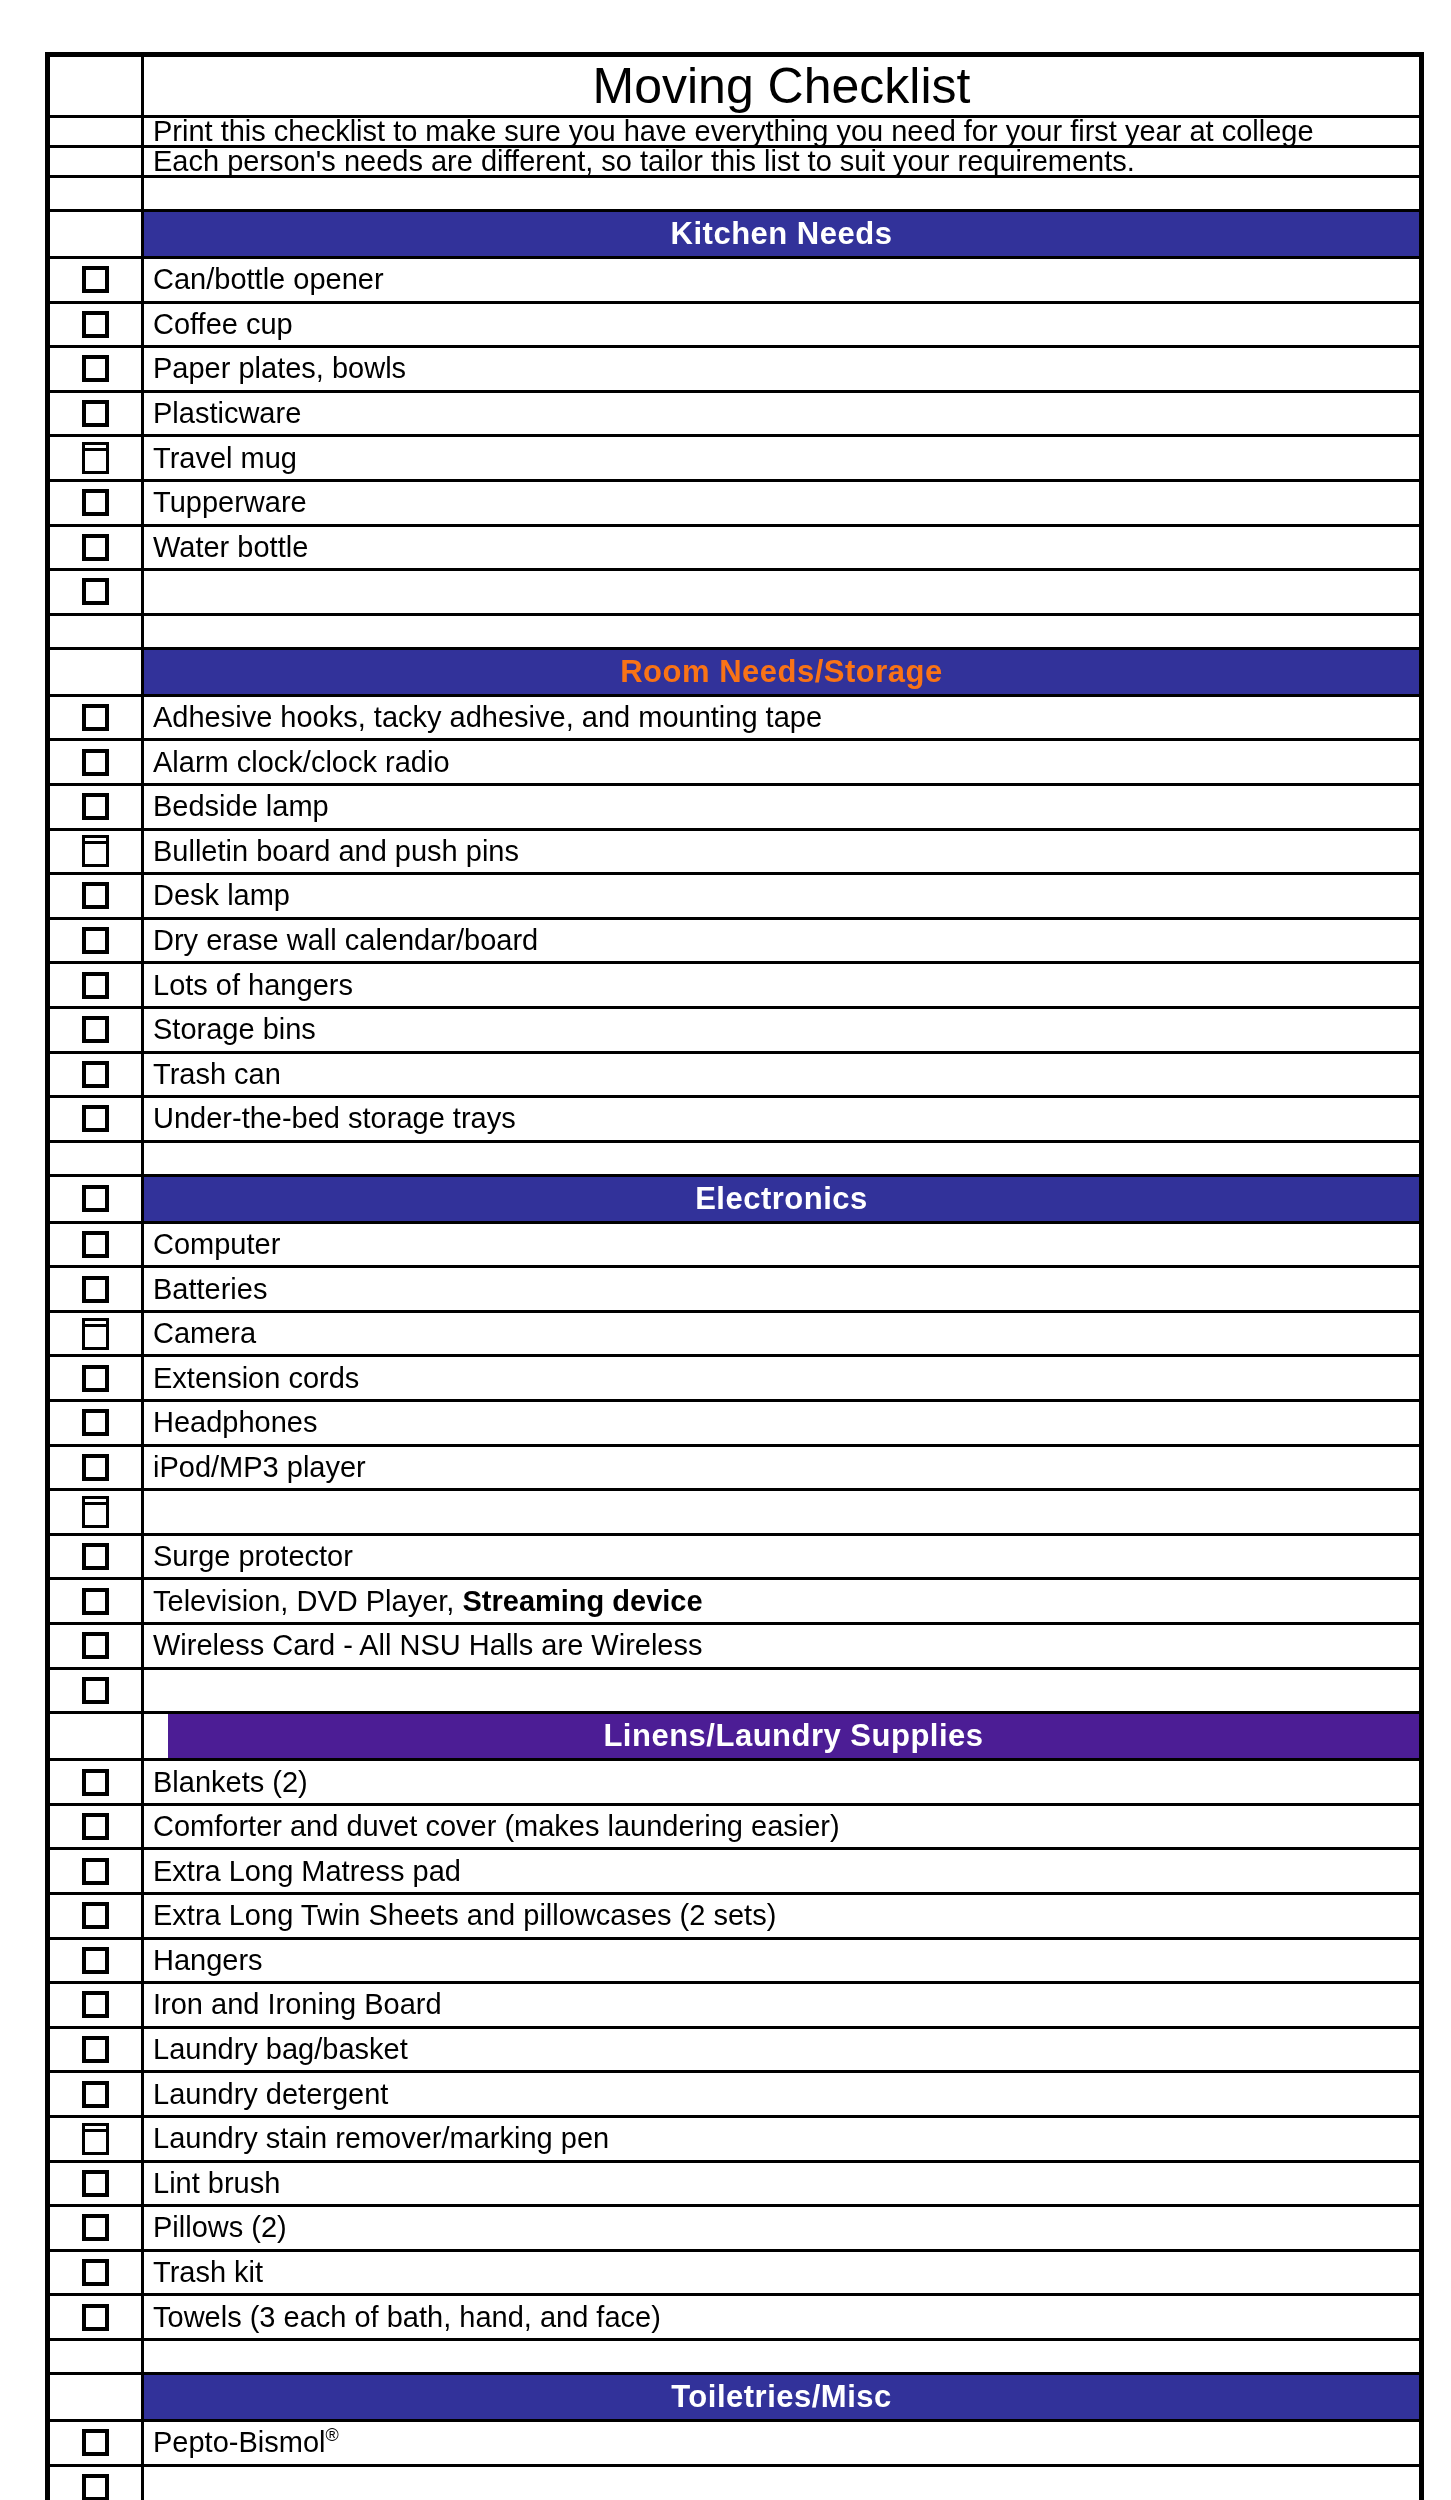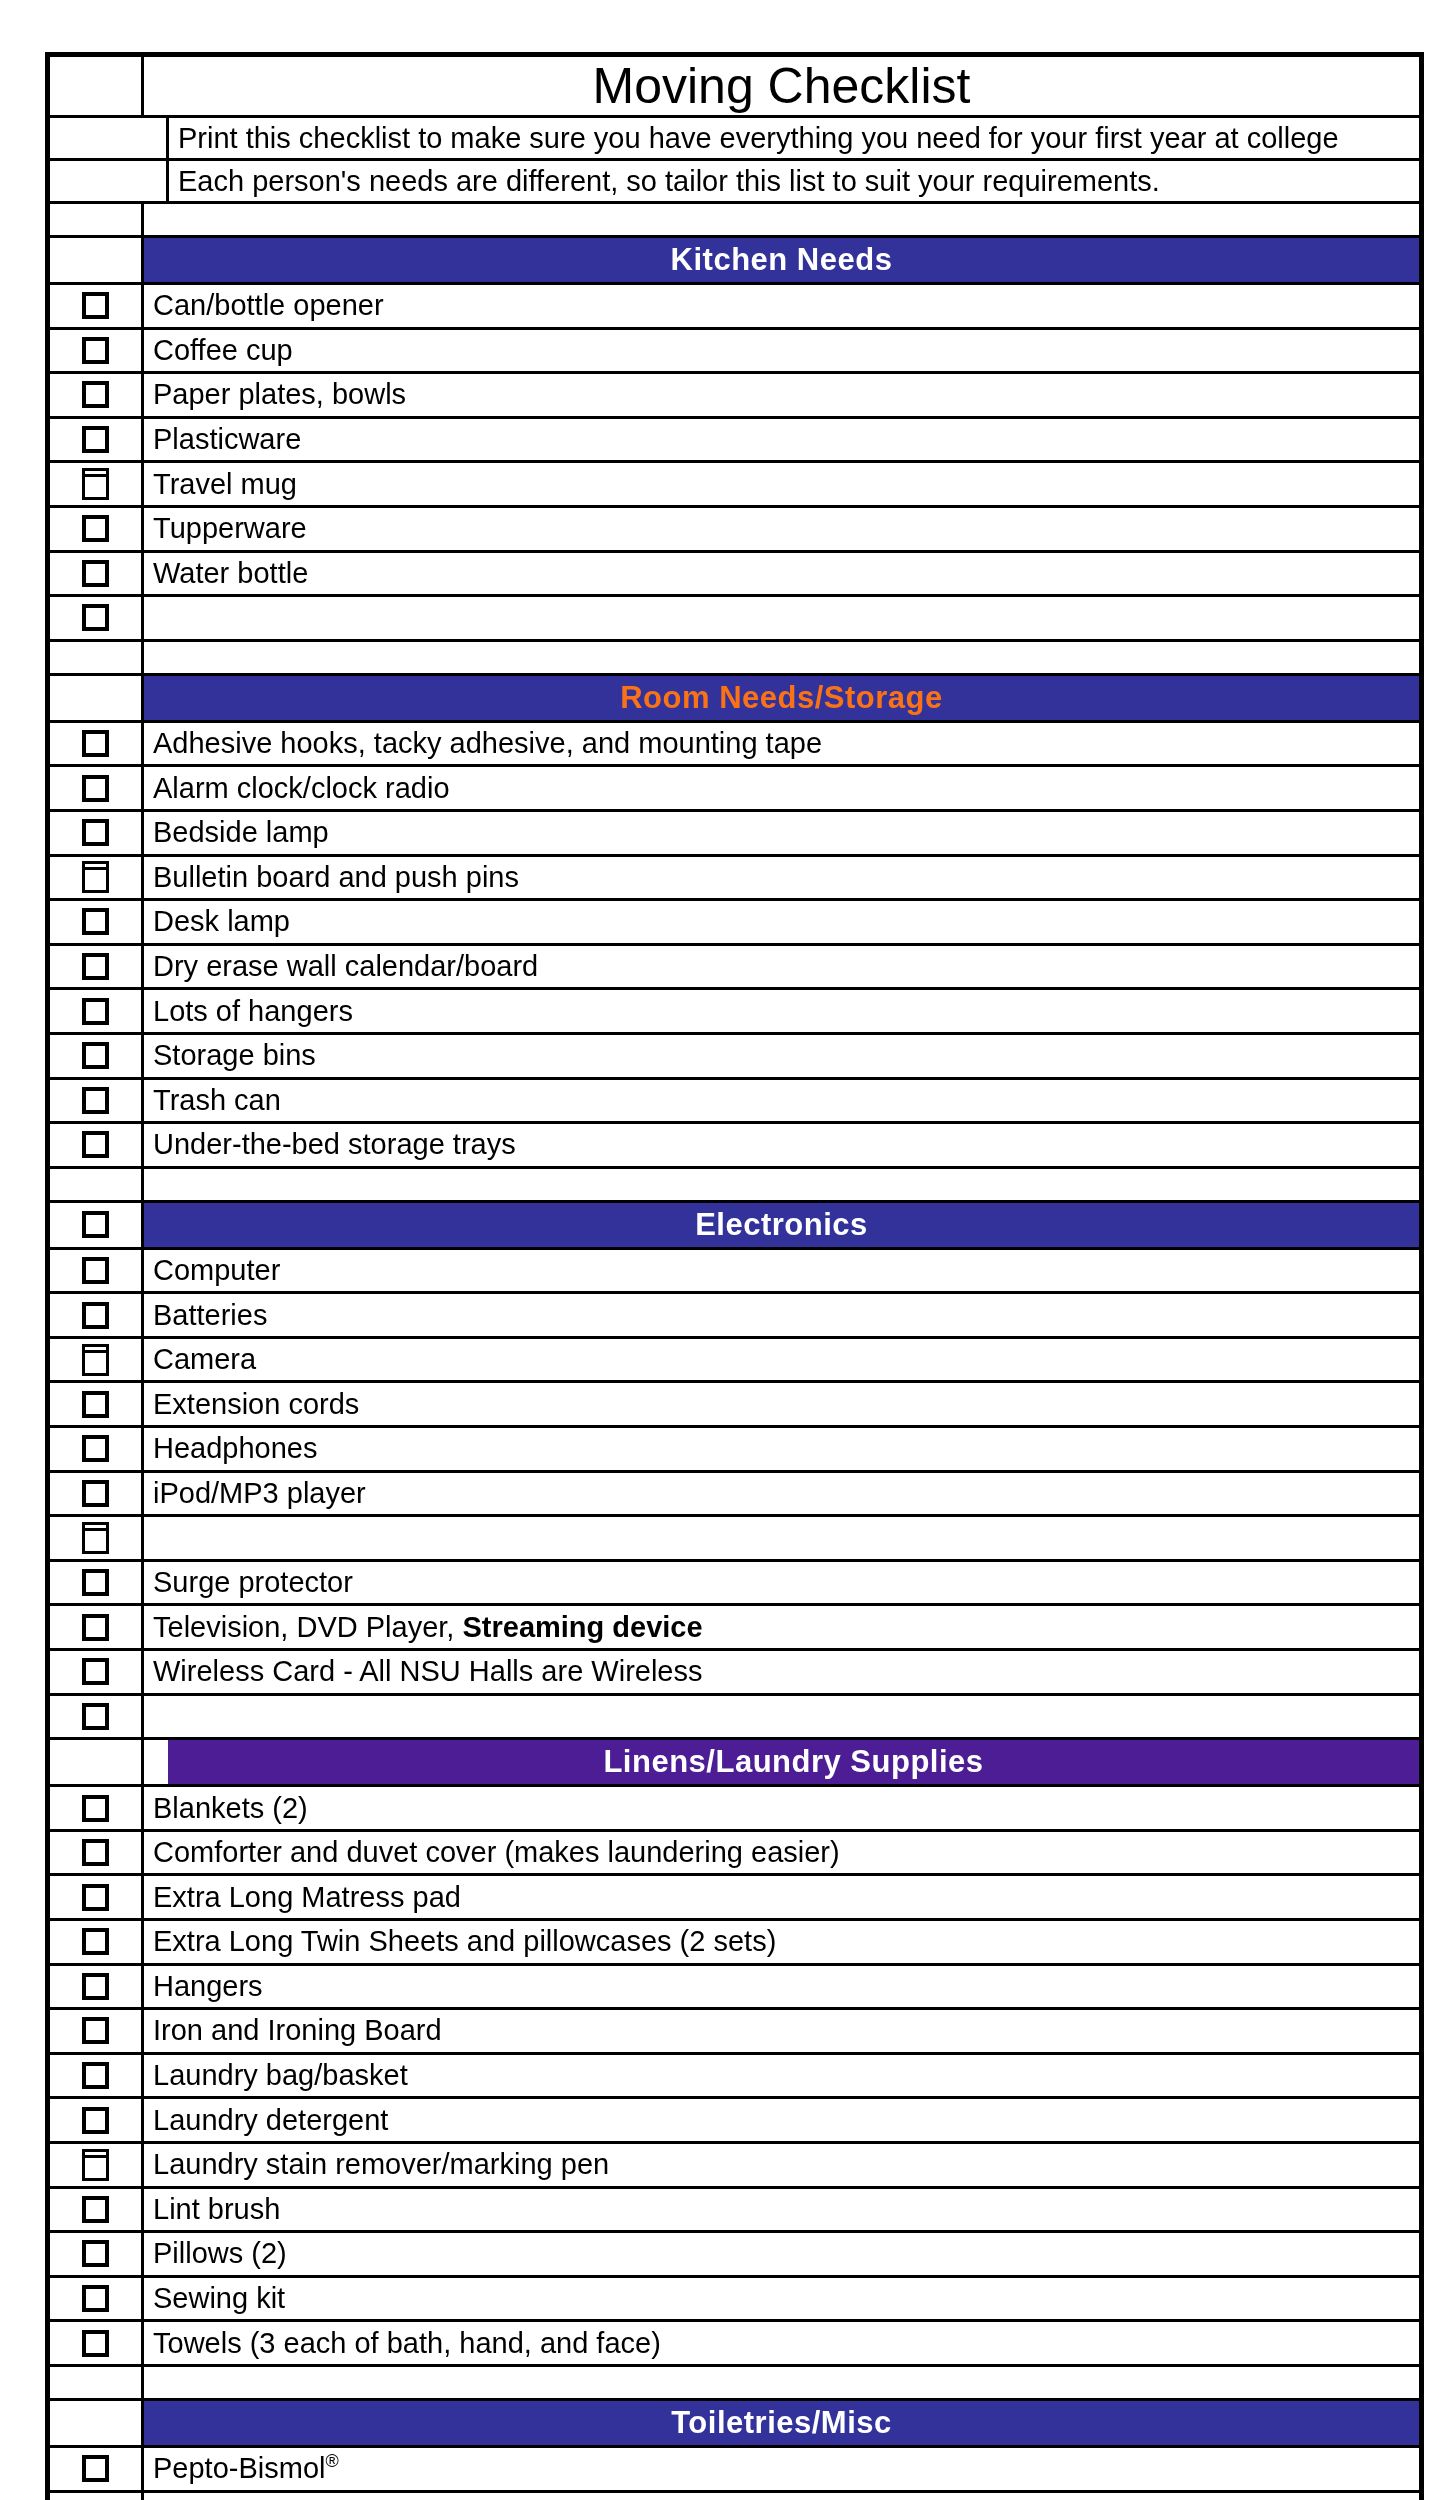--- a/index.html
+++ b/index.html
@@ -8,21 +8,21 @@
     font-family:"Liberation Sans","DejaVu Sans",sans-serif;color:#000000;
   }
   .sheet{
     position:absolute;left:45px;top:52px;width:1379px;
     border:5px solid #000;border-bottom:0;background:#fff;box-sizing:border-box;
   }
   .row{display:flex;box-sizing:border-box;border-bottom:3px solid #000;height:44.6px;background:#fff;}
   .row-header{height:47px;text-align:center;}
   .row-spacer{height:34px;}
   .row-title{height:61px;}
-  .row-intro{height:43px;padding-left:25px;}
+  .row-intro{height:30px;}
   .cell{box-sizing:border-box;}
   .cell.check{flex:0 0 94px;border-right:3px solid #000;display:flex;align-items:center;justify-content:center;}
   .cell.content{flex:1;display:flex;align-items:center;font-size:29px;padding-left:9px;white-space:nowrap;overflow:visible;}
   .cell.content.hdr{justify-content:center;font-weight:bold;font-size:31px;padding-left:0;letter-spacing:0.5px;}
   .cell.content.title-cell{justify-content:center;font-size:50px;padding-left:0;}
   .box{width:27px;height:27px;border:4px solid #000;box-sizing:border-box;background:#fff;flex:0 0 auto;}
   .box.flag{height:32px;border-width:3px;position:relative;}
   .box.flag::before{content:"";position:absolute;left:0;right:0;top:3px;height:3px;background:#000;}
   .item-text sup{font-size:0.62em;line-height:0;}
   .item-text b{font-weight:bold;}
@@ -395,21 +395,21 @@
           </div>
           <div class="cell content">
             <span class="item-text">Pillows (2)</span>
           </div>
         </div>
         <div class="row row-item">
           <div class="cell check">
             <span class="box"></span>
           </div>
           <div class="cell content">
-            <span class="item-text">Sewing kit</span>
+            <span class="item-text">Trash kit</span>
           </div>
         </div>
         <div class="row row-item">
           <div class="cell check">
             <span class="box"></span>
           </div>
           <div class="cell content">
             <span class="item-text">Towels (3 each of bath, hand, and face)</span>
           </div>
         </div>

